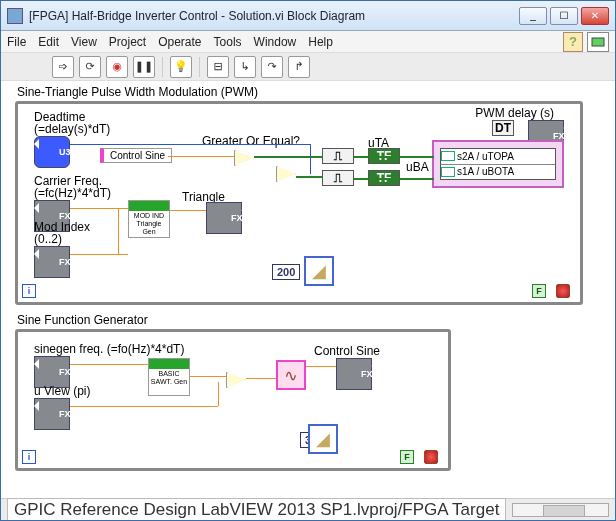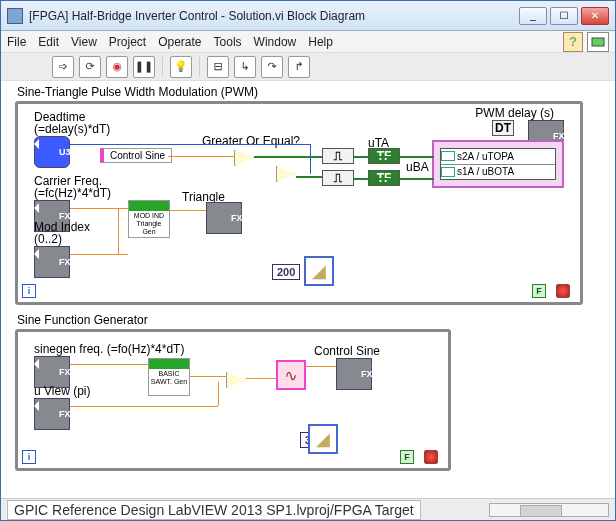--- a/index.html
+++ b/index.html
@@ -47,21 +47,21 @@
   .fterm { position: absolute; width: 14px; height: 14px; border: 1px solid #2a7f2a; background: #d2f2d2; display: flex; align-items: center; justify-content: center; font-size: 9px; font-weight: bold; color: #185818; }
   .stopbtn { position: absolute; width: 14px; height: 14px; border: 1px solid #942; border-radius: 2px; background: radial-gradient(#f55,#a22); }
   .exprbox { position: absolute; border: 1px solid #999; border-left: 4px solid #e4c; background: #fff; font-size: 10px; padding: 1px 6px; }
   .sinefn { position: absolute; width: 30px; height: 30px; border: 2px solid #e4c; background: #fde; display: flex; align-items: center; justify-content: center; font-size: 16px; color: #943; }
   .wire { position: absolute; background: #2a55cf; }
   .wire.h { height: 1px; }
   .wire.v { width: 1px; }
   .wire.or { background: #e98f2c; }
   .wire.gr { background: #2a7f2a; height: 2px; }
   .statusbar { position: absolute; bottom: 0; left: 0; right: 0; height: 22px; background: #ececec; border-top: 1px solid #ccc; display: flex; align-items: center; padding: 0 6px; gap: 6px; }
-  .statustext { border: 1px solid #bbb; background: #fff; padding: 1px 6px; font-size: 14px; color: #333; flex: 0 0 auto; }
+  .statustext { border: 1px solid #bbb; background: #fff; padding: 1px 6px; font-size: 17px; color: #333; flex: 0 0 auto; }
   .scrollbar { width: 120px; height: 14px; border: 1px solid #aaa; background: #f4f4f4; margin-left: auto; position: relative; }
   .scrollbar::after { content: ""; position: absolute; left: 30px; top: 1px; width: 40px; height: 10px; background: #d4d4d4; border: 1px solid #aaa; }
   .tag-out::after, .tag-in::before { content: ""; position: absolute; width: 0; height: 0; }
   .tag-out::after { right: -6px; top: 2px; border: 5px solid transparent; border-left-color: #86898e; }
 </style>
 </head>
 <body>
 
 <div class="window">
 

